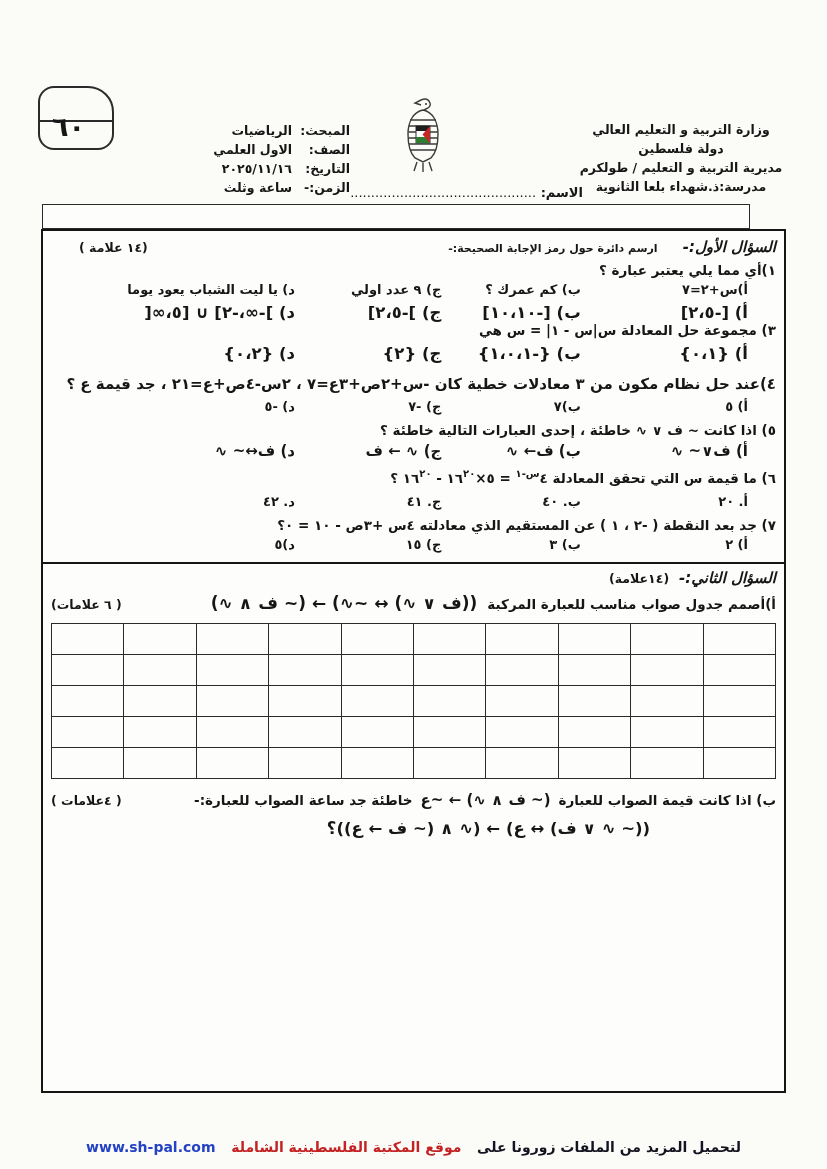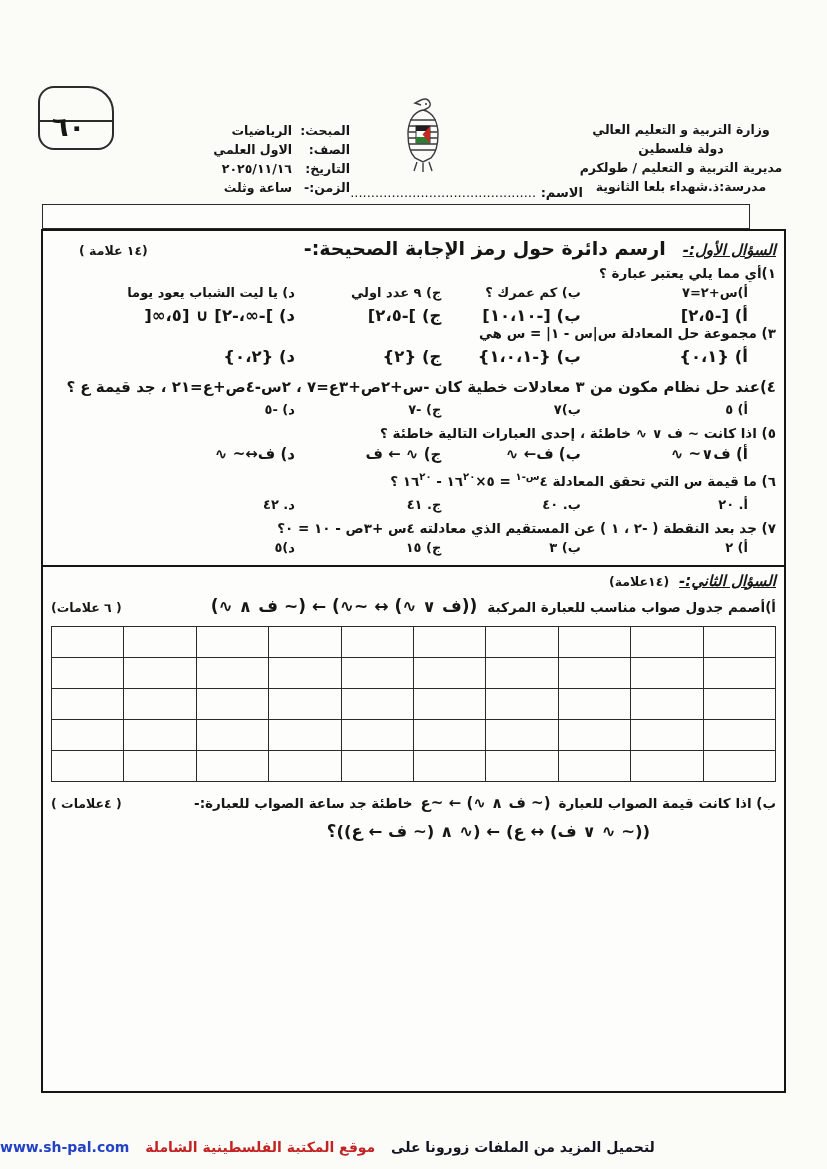--- a/index.html
+++ b/index.html
@@ -26,22 +26,22 @@
   .name-row { position:absolute; top:185px; right:244px; font-size:13px; font-weight:bold; white-space:nowrap; }
   .name-row .dots { letter-spacing:1px; font-weight:normal; }
 
   .strip-box { position:absolute; top:204px; left:42px; width:708px; height:25px;
     border:1.5px solid #2a2a2a; background:#fdfdfb; }
 
   .main-box { position:absolute; top:229px; left:41px; width:745px; height:864px;
     border:2px solid #151515; padding:4px 8px 0 8px; background:#fdfdfb; }
 
   .row { display:flex; align-items:baseline; }
-  .sec-title { font-weight:bold; font-style:italic; text-decoration:underline; font-size:15px; }
-  .instruction { font-weight:bold; font-size:19px; margin-right:12px; }
+  .sec-title { font-weight:bold; font-style:italic; font-size:15px; }
+  .instruction { font-weight:bold; font-size:11px; margin-right:20px; }
   .marks { font-weight:bold; font-size:12.5px; white-space:nowrap; }
   .ml-auto { margin-inline-start:auto; }
   .sec1-head { padding-left:28px; margin-top:2px; }
 
   .stem { font-weight:bold; font-size:13.5px; }
   .stem-lg { font-size:15px; }
   .opts { display:grid; grid-template-columns:24% 20% 21% 35%; font-weight:bold;
     font-size:13px; padding-right:28px; }
   .opts.math { font-size:16.5px; font-weight:600; }
   .opts.math-sm { font-size:15px; font-weight:600; }
@@ -53,21 +53,21 @@
   .sec2-head { gap:10px; }
   .formula { font-size:17px; font-weight:600; white-space:nowrap; }
   .formula-sm { font-size:15px; font-weight:600; white-space:nowrap; }
   .parta { margin-top:6px; gap:10px; }
   .truth-table { width:100%; border-collapse:collapse; margin-top:10px; }
   .truth-table td { border:1.6px solid #2a2a2a; height:31px; }
   .partb { margin-top:12px; gap:8px; flex-wrap:nowrap; font-size:13px; }
   .partb .btxt { font-weight:bold; font-size:13.5px; white-space:nowrap; }
   .formula2-row { margin-top:10px; margin-left:150px; text-align:center; font-size:16.5px; font-weight:600; }
 
-  .footer { position:absolute; bottom:14px; left:0; right:0; text-align:left;
+  .footer { position:absolute; bottom:14px; left:0; right:0; text-align:center;
     font-size:14px; font-weight:bold; }
   .footer .sep { display:inline-block; width:6px; }
 </style>
 </head>
 <body>
 
 <div class="page">
 
   <div class="score-badge">
     <div class="line"></div>

